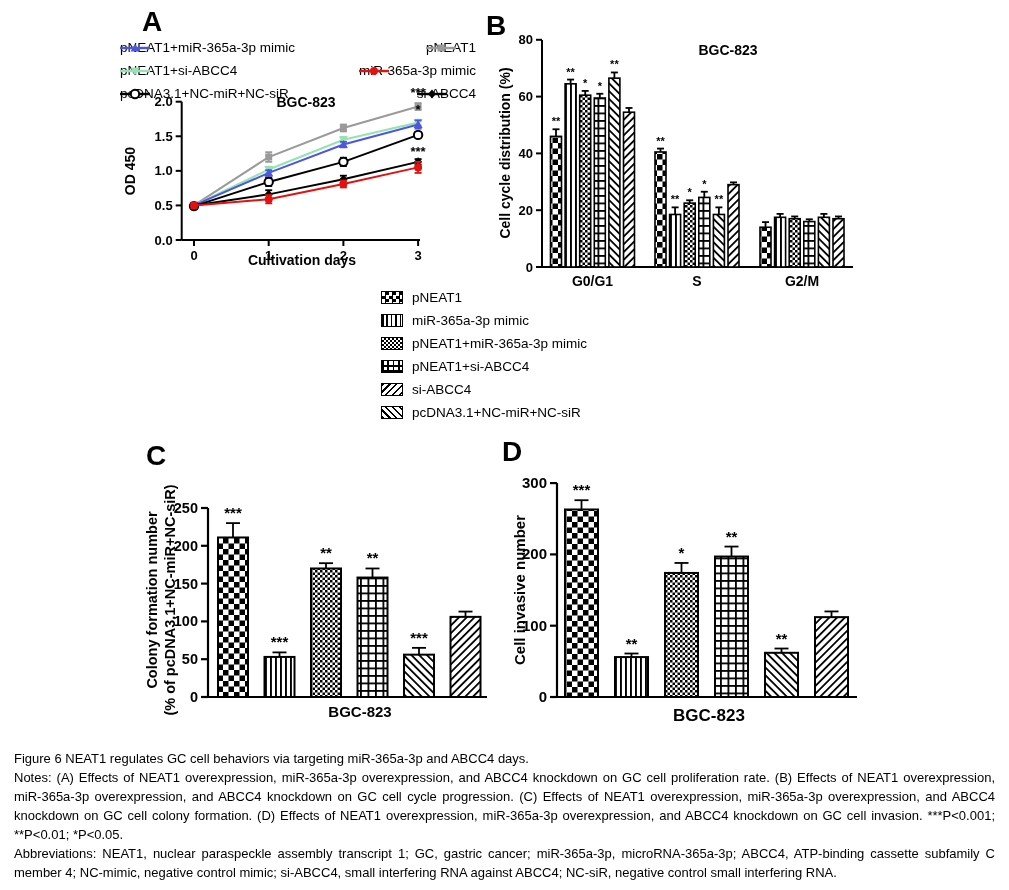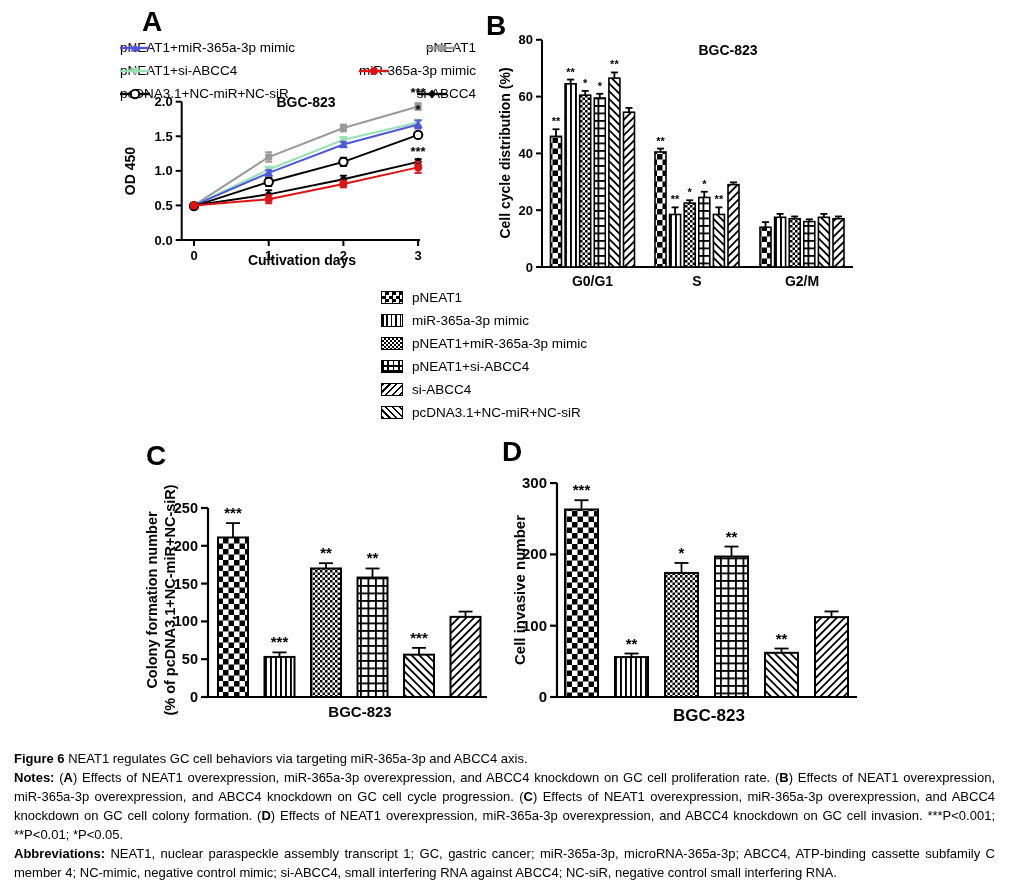--- a/index.html
+++ b/index.html
@@ -27,21 +27,21 @@
   .pat-checker{background:repeating-conic-gradient(#000 0% 25%, #fff 0% 50%);background-size:7px 7px;}
   .pat-fine-checker{background:repeating-conic-gradient(#000 0% 25%, #fff 0% 50%);background-size:4px 4px;}
   .pat-vlines{background:repeating-linear-gradient(90deg,#000 0 1.6px,#fff 1.6px 4.4px);}
   .pat-grid{background-image:repeating-linear-gradient(0deg,#000 0 1.6px,transparent 1.6px 5.4px),
             repeating-linear-gradient(90deg,#000 0 1.6px,transparent 1.6px 5.4px);}
   .pat-diag-right{background:repeating-linear-gradient(135deg,#000 0 1.6px,#fff 1.6px 4.8px);}
   .pat-diag-left{background:repeating-linear-gradient(45deg,#000 0 1.6px,#fff 1.6px 4.8px);}
   
   .caption{position:absolute;left:14px;top:749px;width:981px;font-size:13px;line-height:19px;text-align:justify;}
   .caption p{margin:0;}
-  .caption b{font-weight:bold;}
+  .caption b{font-weight:normal;}
 </style>
 </head>
 <body>
 
 <div class="figure">
   <div class="panel-label" id="label-a">A</div>
   <div class="panel-label" id="label-b">B</div>
   <div class="panel-label" id="label-c">C</div>
   <div class="panel-label" id="label-d">D</div>
 
@@ -600,17 +600,17 @@
       </g>
       <g>
         <line x1="336.5" y1="172.144" x2="336.5" y2="166.44" stroke="#000" stroke-width="1.8"></line>
         <line x1="329.5" y1="166.44" x2="343.5" y2="166.44" stroke="#000" stroke-width="1.8"></line>
         <rect x="320" y="172.144" width="33" height="79.856" fill="#fff"></rect>
         <rect x="320" y="172.144" width="33" height="79.856" fill="url(#D-diag-left)" stroke="#000" stroke-width="2"></rect>
       </g>
     </svg>
 
   <div class="caption" id="caption">
-      <p><b>Figure 6 </b><span>NEAT1 regulates GC cell behaviors via targeting miR-365a-3p and ABCC4 axis.</span></p>
+      <p><b>Figure 6 </b><span>NEAT1 regulates GC cell behaviors via targeting miR-365a-3p and ABCC4 days.</span></p>
       <p><b>Notes: </b><span>(</span><b>A</b><span>) Effects of NEAT1 overexpression, miR-365a-3p overexpression, and ABCC4 knockdown on GC cell proliferation rate. (</span><b>B</b><span>) Effects of NEAT1 overexpression, miR-365a-3p overexpression, and ABCC4 knockdown on GC cell cycle progression. (</span><b>C</b><span>) Effects of NEAT1 overexpression, miR-365a-3p overexpression, and ABCC4 knockdown on GC cell colony formation. (</span><b>D</b><span>) Effects of NEAT1 overexpression, miR-365a-3p overexpression, and ABCC4 knockdown on GC cell invasion. ***P&lt;0.001; **P&lt;0.01; *P&lt;0.05.</span></p>
       <p><b>Abbreviations: </b><span>NEAT1, nuclear paraspeckle assembly transcript 1; GC, gastric cancer; miR-365a-3p, microRNA-365a-3p; ABCC4, ATP-binding cassette subfamily C member 4; NC-mimic, negative control mimic; si-ABCC4, small interfering RNA against ABCC4; NC-siR, negative control small interfering RNA.</span></p>
     </div>
 </div>
 
 </body></html>

